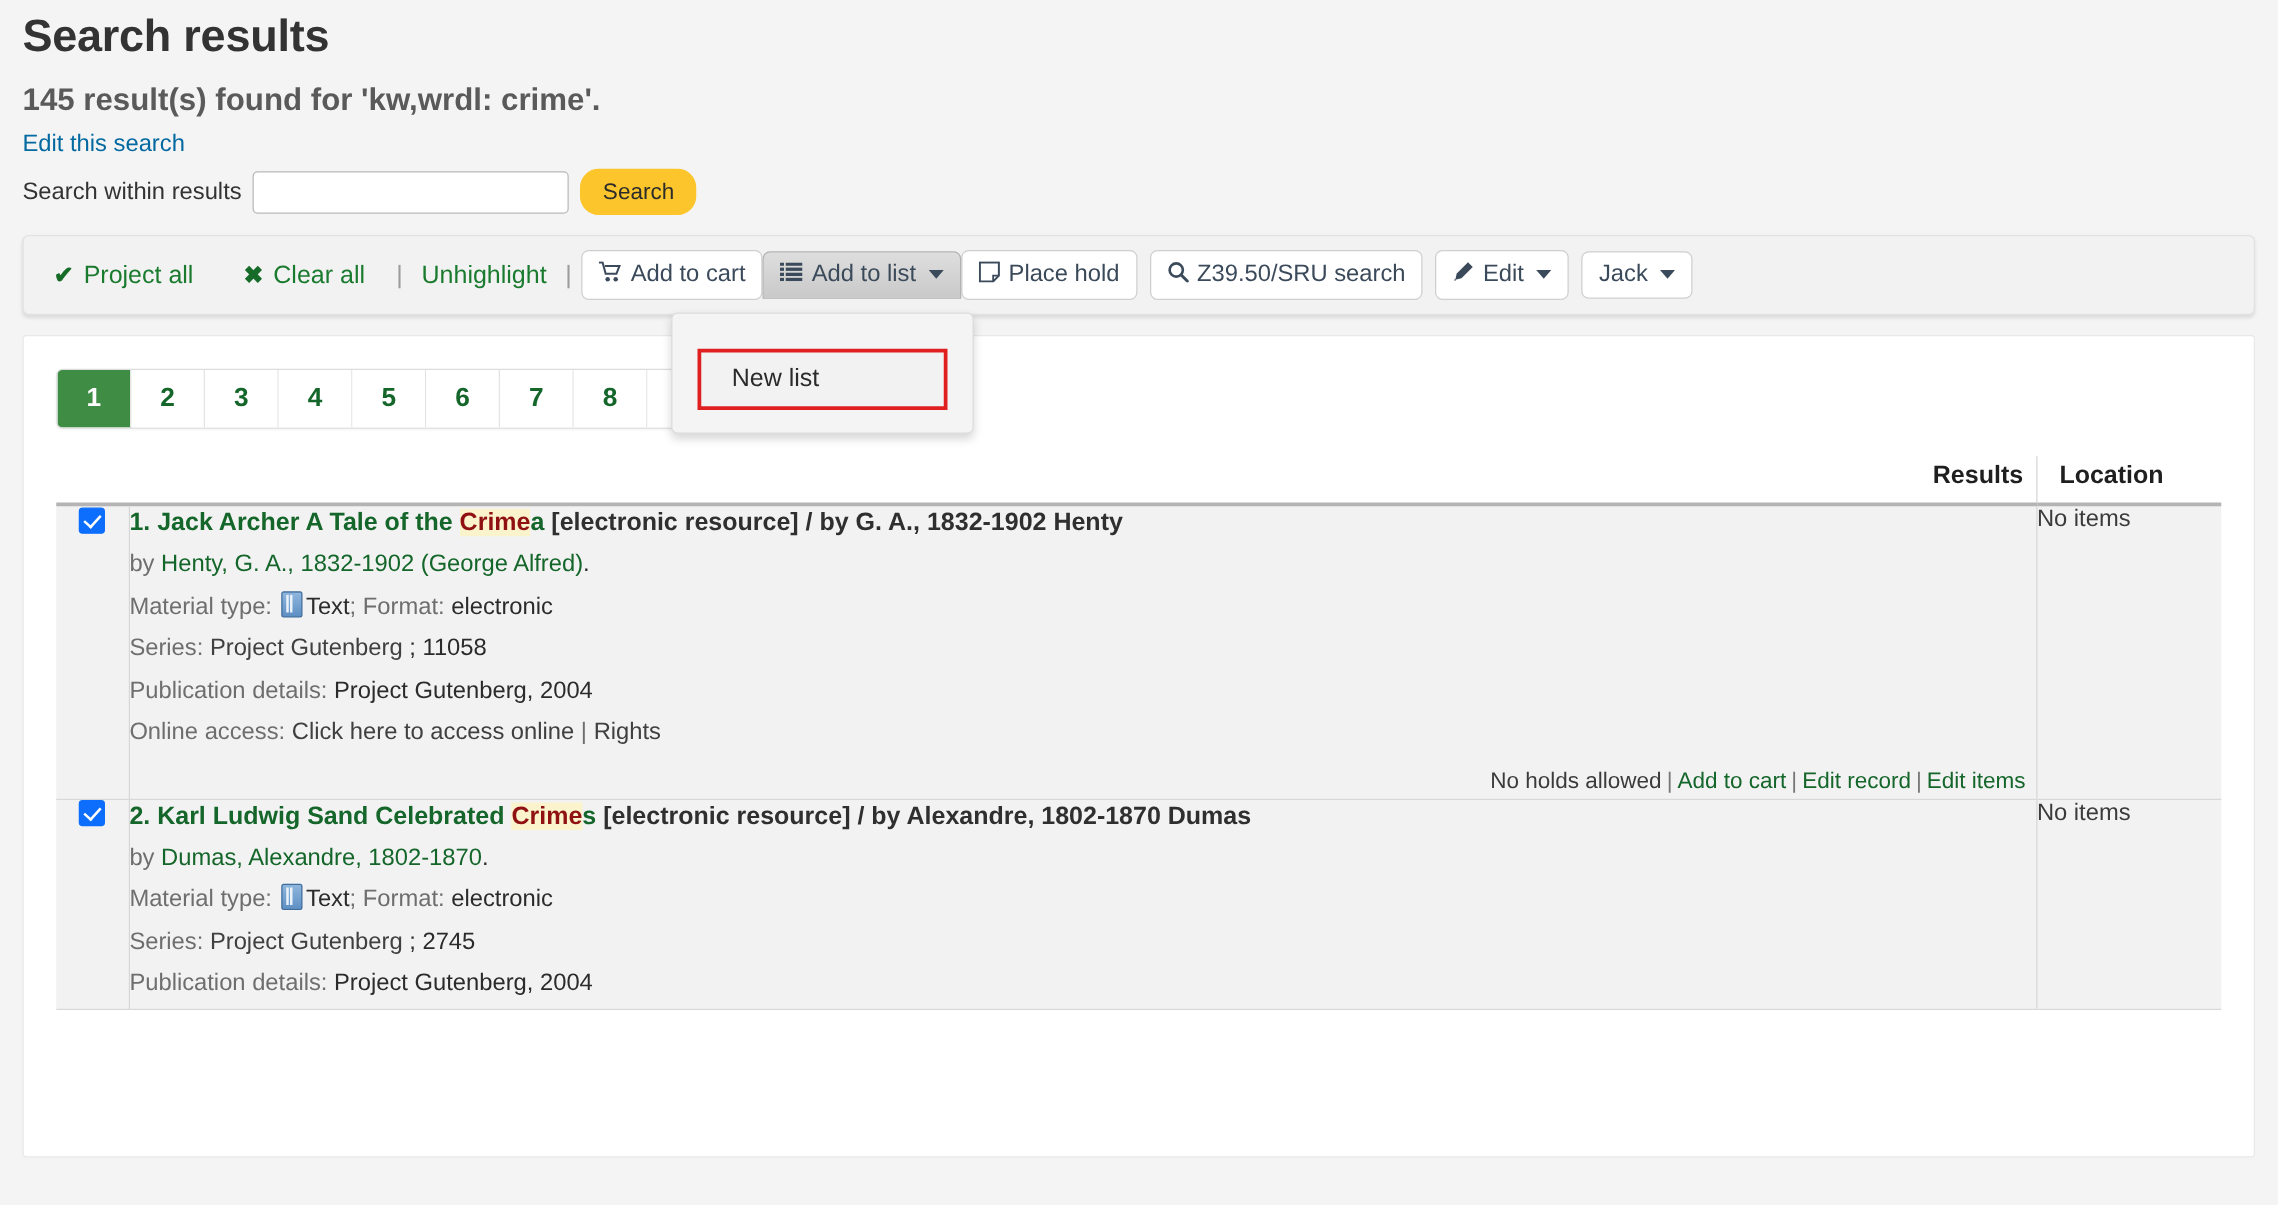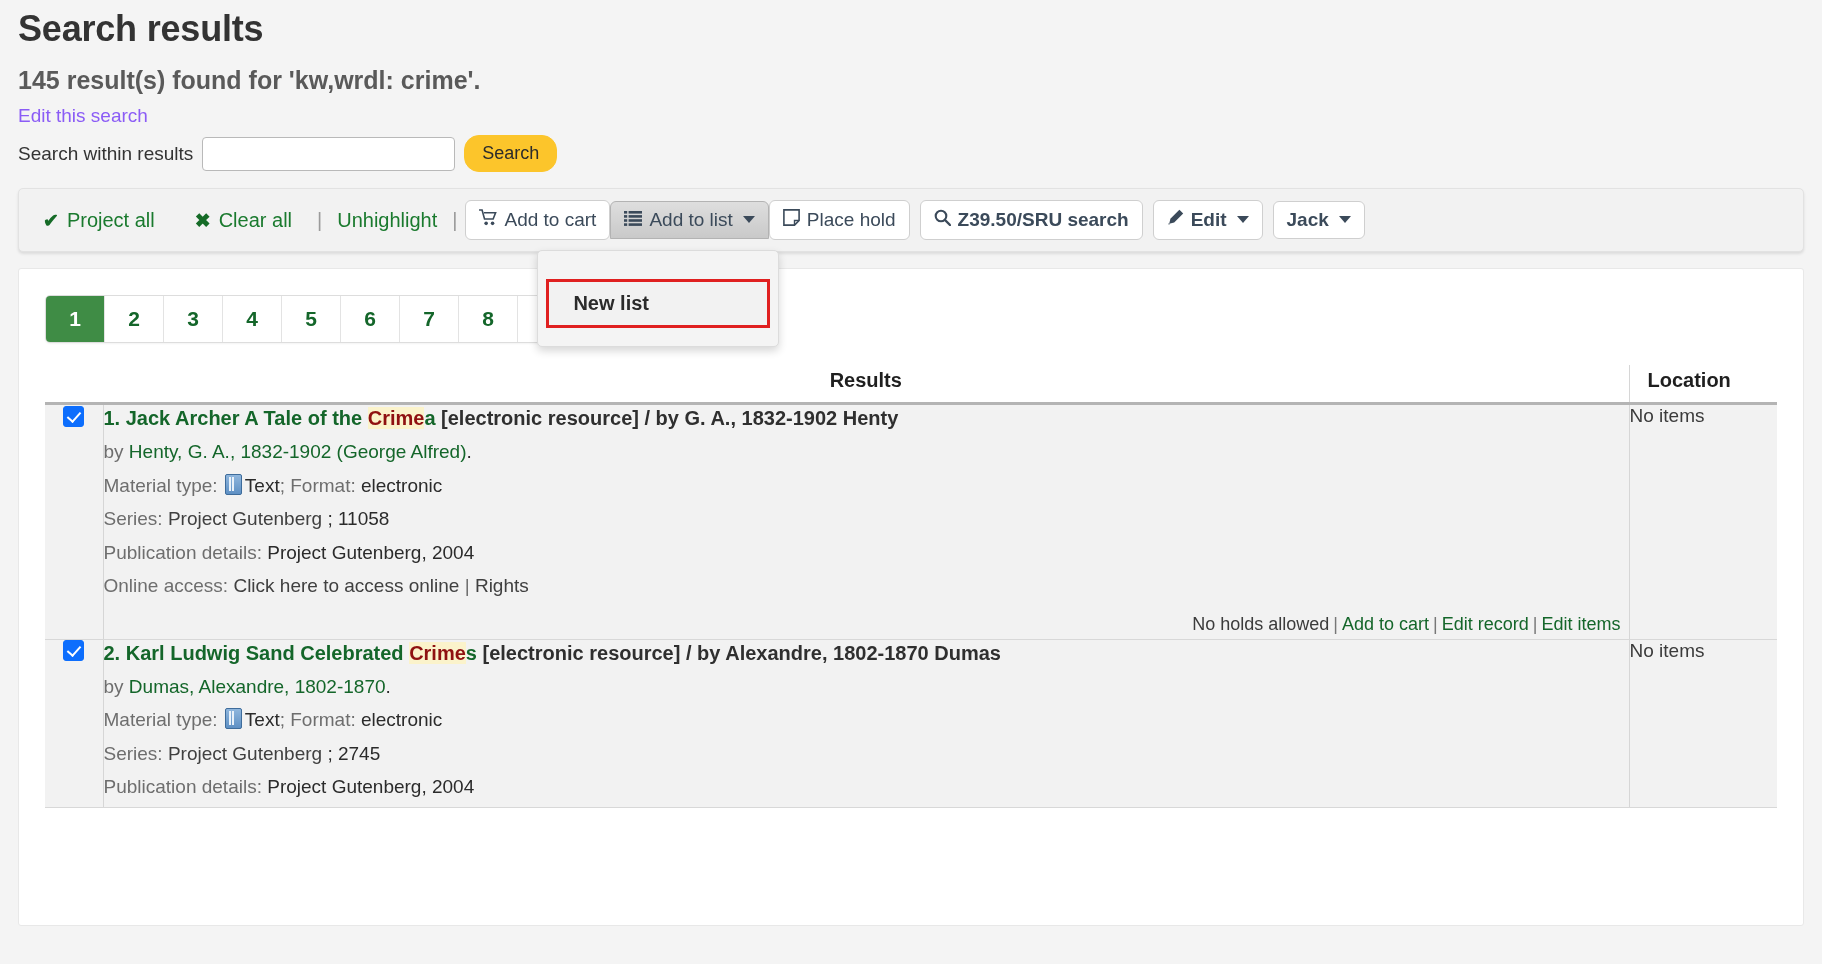--- a/index.html
+++ b/index.html
@@ -31,21 +31,21 @@
     letter-spacing: -0.2px;
   }
   h2.result-count {
     font-size: 25px;
     font-weight: bold;
     color: #5a5a5a;
     margin: 0;
     padding: 12px 0 10px 0;
   }
   a.green-link {
-    color: #8b5cf6;
+    color: #0369a1;
     text-decoration: none;
     margin-top: 44px;
   }
 
   .edit-search {
     font-size: 19px;
     padding-bottom: 8px;
   }
 
   .search-within {
@@ -121,21 +121,21 @@
     border: 1px solid #cfcfcf;
     border-radius: 6px;
     font-size: 19px;
     color: #3b4a5a;
     padding: 8px 13px;
     font-family: "Liberation Sans", sans-serif;
     cursor: pointer;
     white-space: nowrap;
     line-height: 1.1;
   }
-  .btn + .btn { margin-left: 10px; font-weight: bold; }
+  .btn + .btn { margin-left: 10px; }
   .btn.active {
     background: linear-gradient(180deg,#dedede 0%, #c9c9c9 100%);
     border: 1px solid #b3b3b3;
     border-bottom-left-radius: 0;
     border-bottom-right-radius: 0;
   }
   .caret {
     display: inline-block;
     width: 0; height: 0;
     border-left: 6px solid transparent;
@@ -159,26 +159,25 @@
     box-shadow: 0 4px 8px rgba(0,0,0,0.16);
     padding: 28px 0 18px 0;
     z-index: 40;
   }
   .dropdown-item {
     display: block;
     font-size: 20px;
     color: #2b2b2b;
     text-decoration: none;
     padding: 10px 24px;
-    margin: 0 8px;
+    margin: 0 20px;
     background: #f2f2f2;
     border: 3px solid #e02020;
     box-sizing: border-box;
     cursor: pointer;
-    font-weight: bold;
   }
 
   
   .results-panel {
     margin: 16px 18px 0 18px;
     background: #ffffff;
     border: 1px solid #e8e8e8;
     border-radius: 3px;
     padding: 16px 0 0 0;
     min-height: 640px;
@@ -222,21 +221,21 @@
     margin: 22px 26px 0 26px;
     border-collapse: collapse;
     table-layout: fixed;
   }
   table.results th {
     font-size: 20px;
     font-weight: bold;
     color: #1f1f1f;
     padding: 4px 10px 10px 10px;
     border-bottom: 3px solid #b4b4b4;
-    text-align: center;
+    text-align: right;
   }
   table.results th.th-loc {
     text-align: left;
     width: 148px;
     border-left: 1px solid #d6d6d6;
     padding-left: 18px;
   }
   table.results th.th-chk { width: 58px; border-bottom: 3px solid #b4b4b4;}
   table.results td {
     vertical-align: top;

